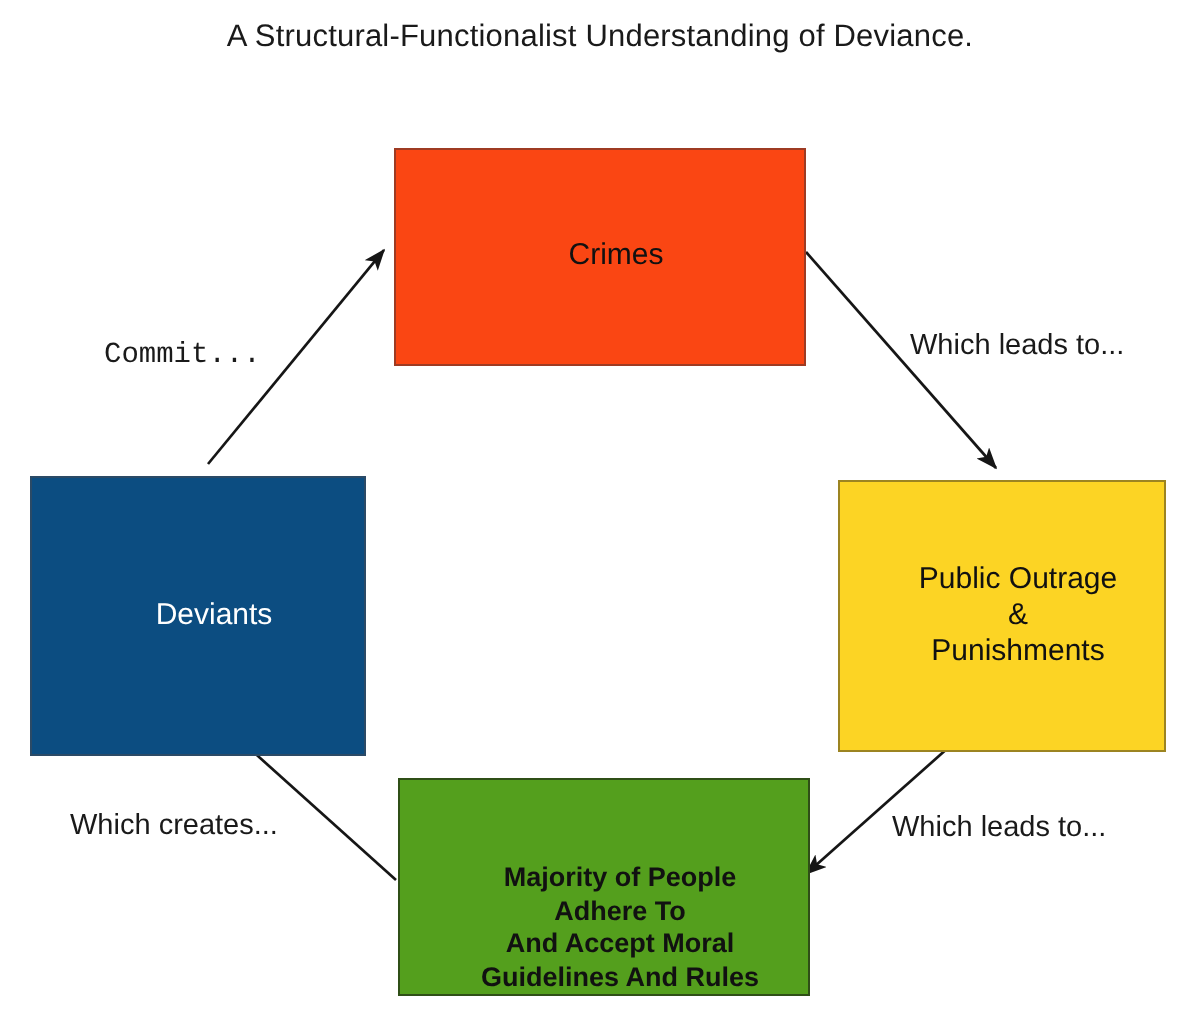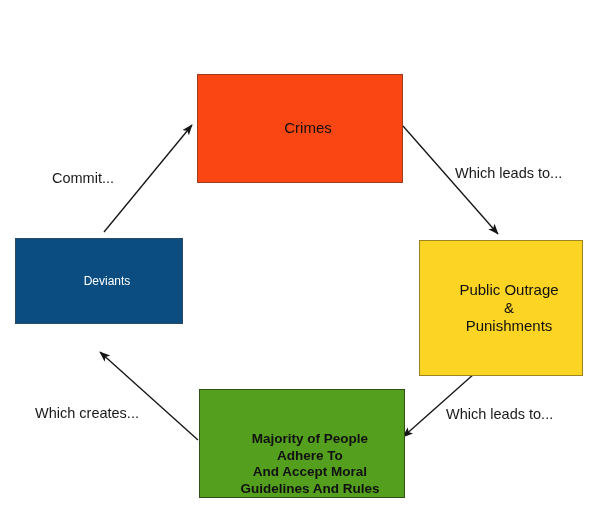--- a/index.html
+++ b/index.html
@@ -57,24 +57,24 @@
     height: 109px;
     background: #fa4613;
     border: 1.5px solid #9e3b23;
     font-size: 15px;
     color: #111111;
   }
   #node-deviants {
     left: 15px;
     top: 238px;
     width: 168px;
-    height: 86px;
+    height: 140px;
     background: #0c4d81;
     border: 1.5px solid #2b4a66;
-    font-size: 12px;
+    font-size: 15px;
     color: #ffffff;
   }
   #node-outrage {
     left: 419px;
     top: 240px;
     width: 164px;
     height: 136px;
     background: #fcd424;
     border: 1.5px solid #9c8421;
     font-size: 15px;
@@ -91,30 +91,31 @@
     font-weight: bold;
     color: #111111;
     align-items: flex-end;
   }
   .edge-label {
     position: absolute;
     font-size: 14.5px;
     color: #1a1a1a;
     white-space: nowrap;
   }
-  #label-commit { left: 52px; top: 170px; }
+  #label-commit { left: 52px; top: 170px; font-family: Liberation Mono, monospace; }
   #label-leads-top { left: 455px; top: 165px; }
   #label-creates { left: 35px; top: 405px; }
   #label-leads-bottom { left: 446px; top: 406px; }
 </style>
 </head>
 <body>
 
 <div id="canvas">
 
+  <div id="title">A Structural-Functionalist Understanding of Deviance.</div>
 
   <svg class="arrow-layer" viewBox="0 0 600 513" xmlns="http://www.w3.org/2000/svg">
     <defs>
       <marker id="ah" markerWidth="9" markerHeight="9" refX="7.4" refY="3.1" orient="auto" markerUnits="strokeWidth">
         <path d="M0,0 L8,3.1 L0,6.2 L1.9,3.1 z" fill="#161616"></path>
       </marker>
     </defs>
 
     <line x1="104" y1="232" x2="192" y2="125" stroke="#161616" stroke-width="1.35" marker-end="url(#ah)"></line>
 

